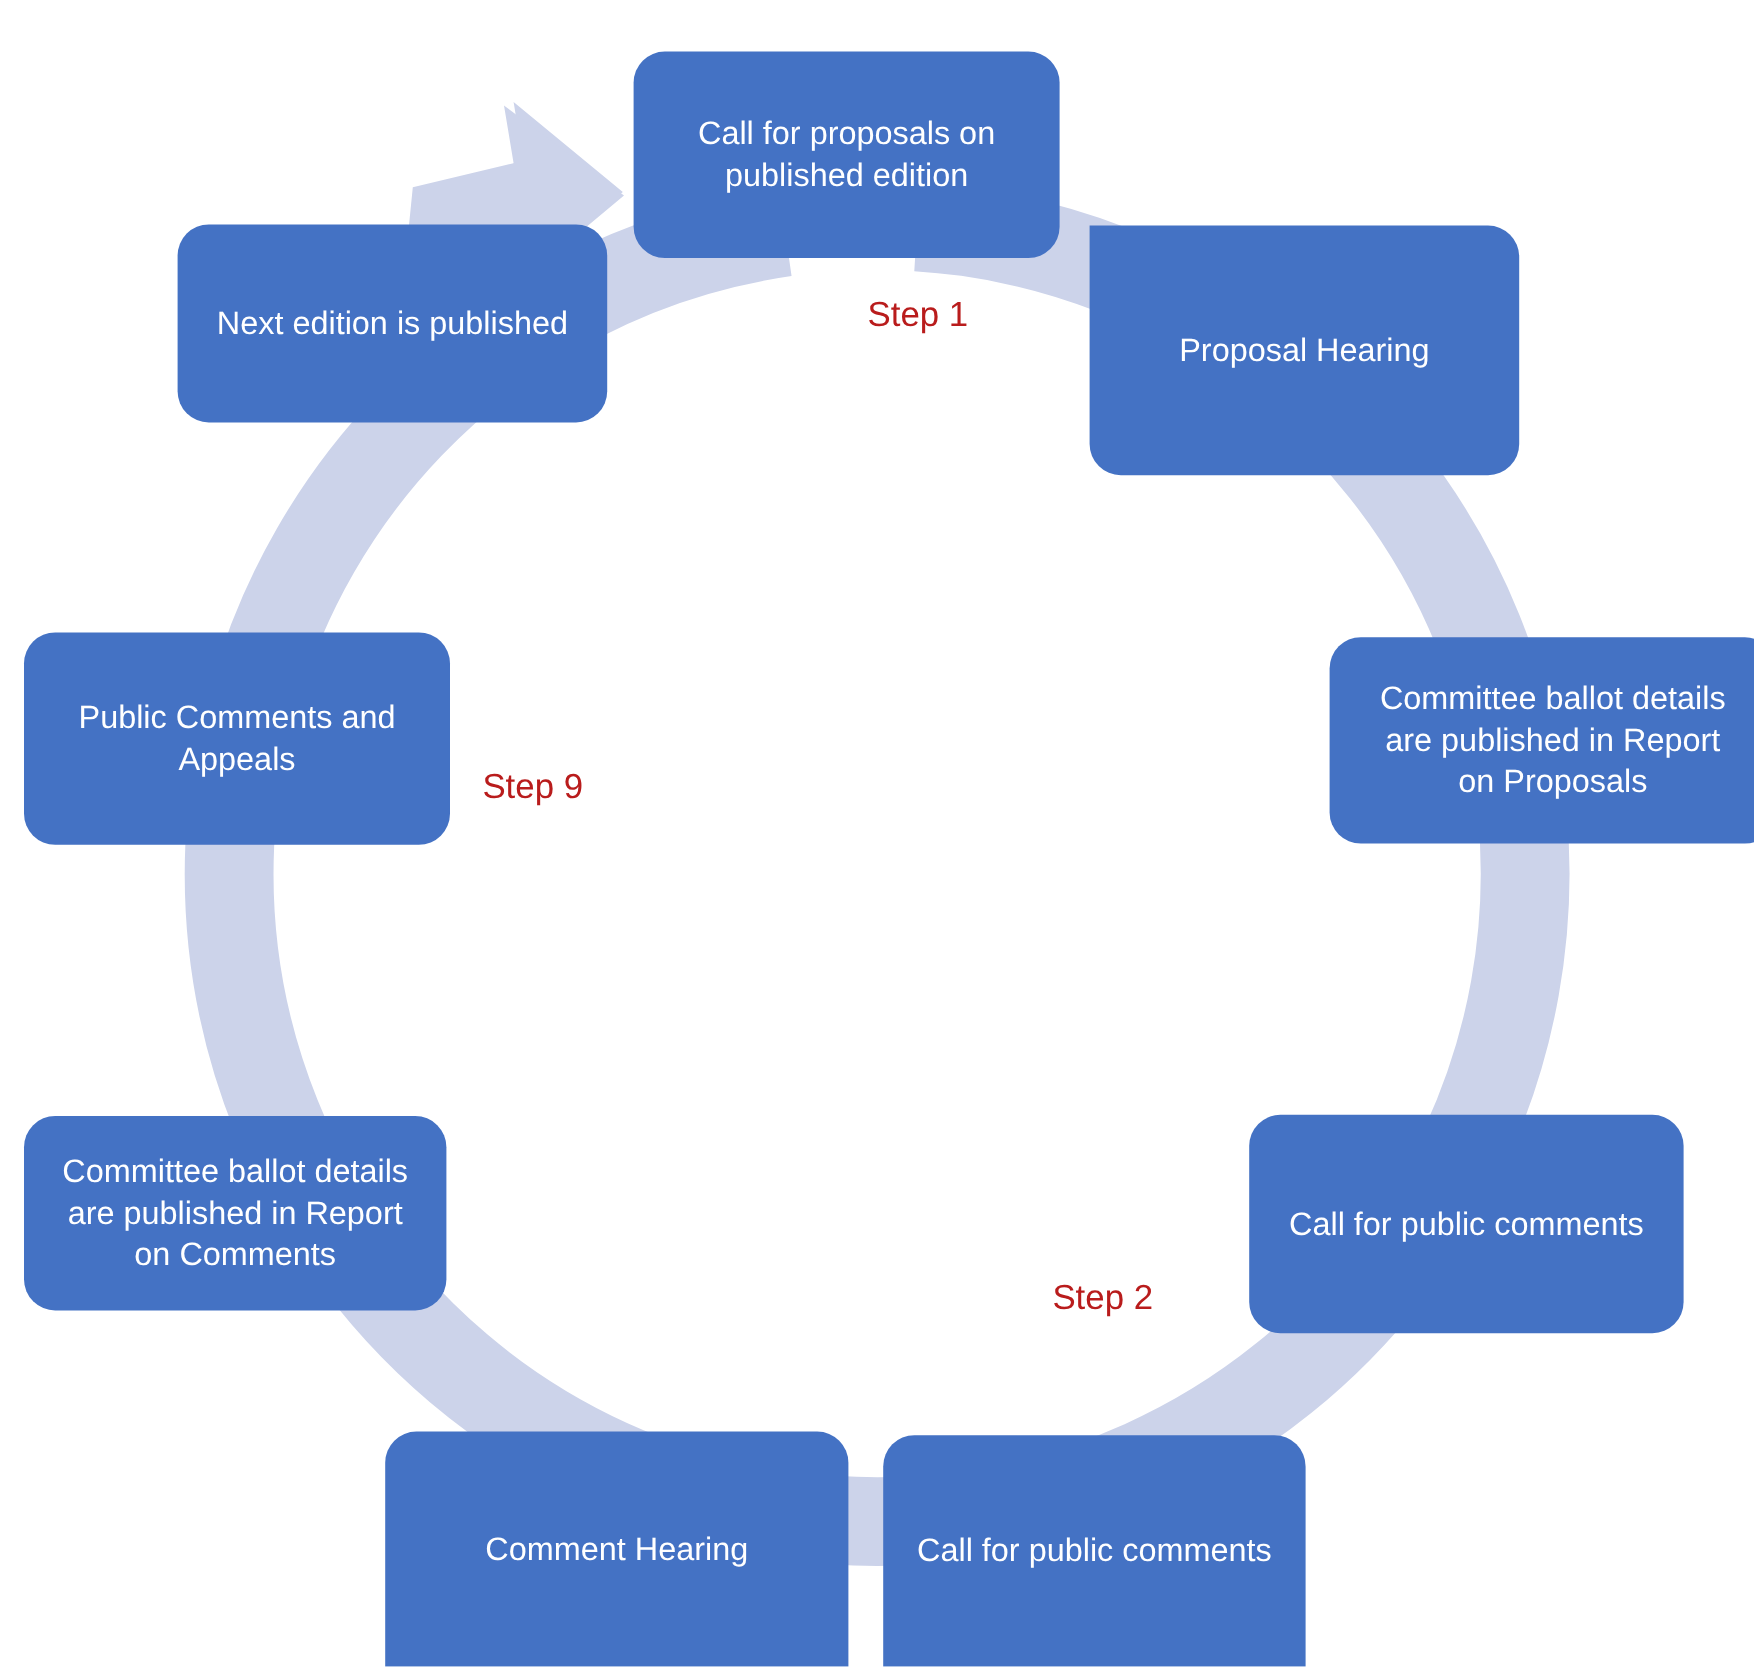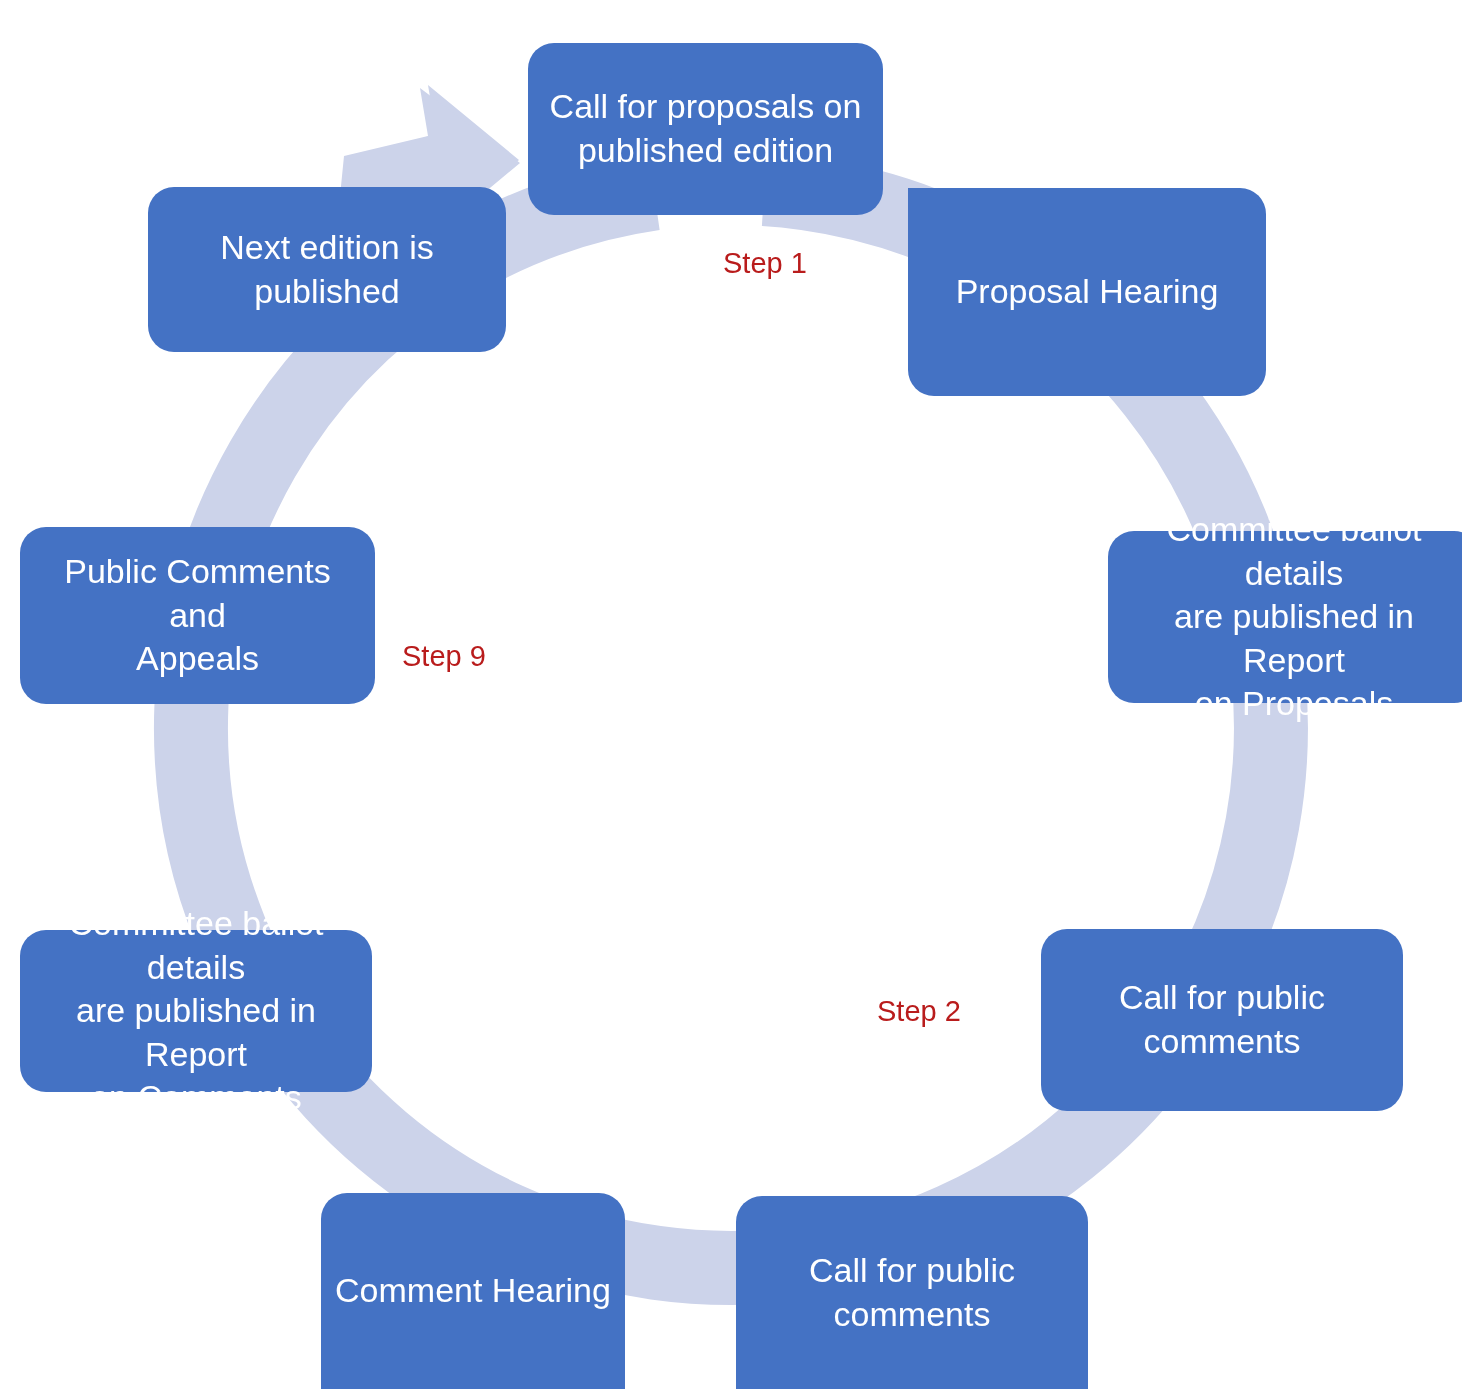--- a/index.html
+++ b/index.html
@@ -28,21 +28,21 @@
     position: absolute;
     background: #4472C4;
     color: #ffffff;
     border-radius: 26px;
     display: flex;
     align-items: center;
     justify-content: center;
     text-align: center;
     box-sizing: border-box;
     padding: 8px 14px;
-    font-size: 34px;
+    font-size: 27px;
     line-height: 1.28;
     font-family: "Liberation Sans", sans-serif;
     font-weight: 400;
   }
   .node .node-label {
     display: block;
     white-space: pre-line;
   }
   .step-label {
     position: absolute;
@@ -95,36 +95,36 @@
   </div>
 
   <div class="node" style="left:1041px; top:929px; width:362px; height:182px;">
     <span class="node-label">Call for public comments</span>
   </div>
 
   <div class="node" style="left:736px; top:1196px; width:352px; height:193px; border-bottom-left-radius:0; border-bottom-right-radius:0;">
     <span class="node-label">Call for public comments</span>
   </div>
 
-  <div class="node" style="left:321px; top:1193px; width:304px; height:196px; border-bottom-left-radius:0; border-bottom-right-radius:0;">
+  <div class="node" style="left:321px; top:1193px; width:386px; height:196px; border-bottom-left-radius:0; border-bottom-right-radius:0;">
     <span class="node-label">Comment Hearing</span>
   </div>
 
   <div class="node" style="left:20px; top:930px; width:352px; height:162px;">
     <span class="node-label">Committee ballot details
 are published in Report
 on Comments</span>
   </div>
 
   <div class="node" style="left:148px; top:187px; width:358px; height:165px;">
     <span class="node-label">Next edition is published</span>
   </div>
 
   <div class="node" style="left:20px; top:527px; width:355px; height:177px;">
     <span class="node-label">Public Comments and
 Appeals</span>
   </div>
 
   <div class="step-label" style="left:723px; top:247px;">Step 1</div>
-  <div class="step-label" style="left:877px; top:995px;">Step 2</div>
+  <div class="step-label" style="left:877px; top:1066px;">Step 2</div>
   <div class="step-label" style="left:402px; top:640px;">Step 9</div>
 
 </div>
 
 </body></html>

